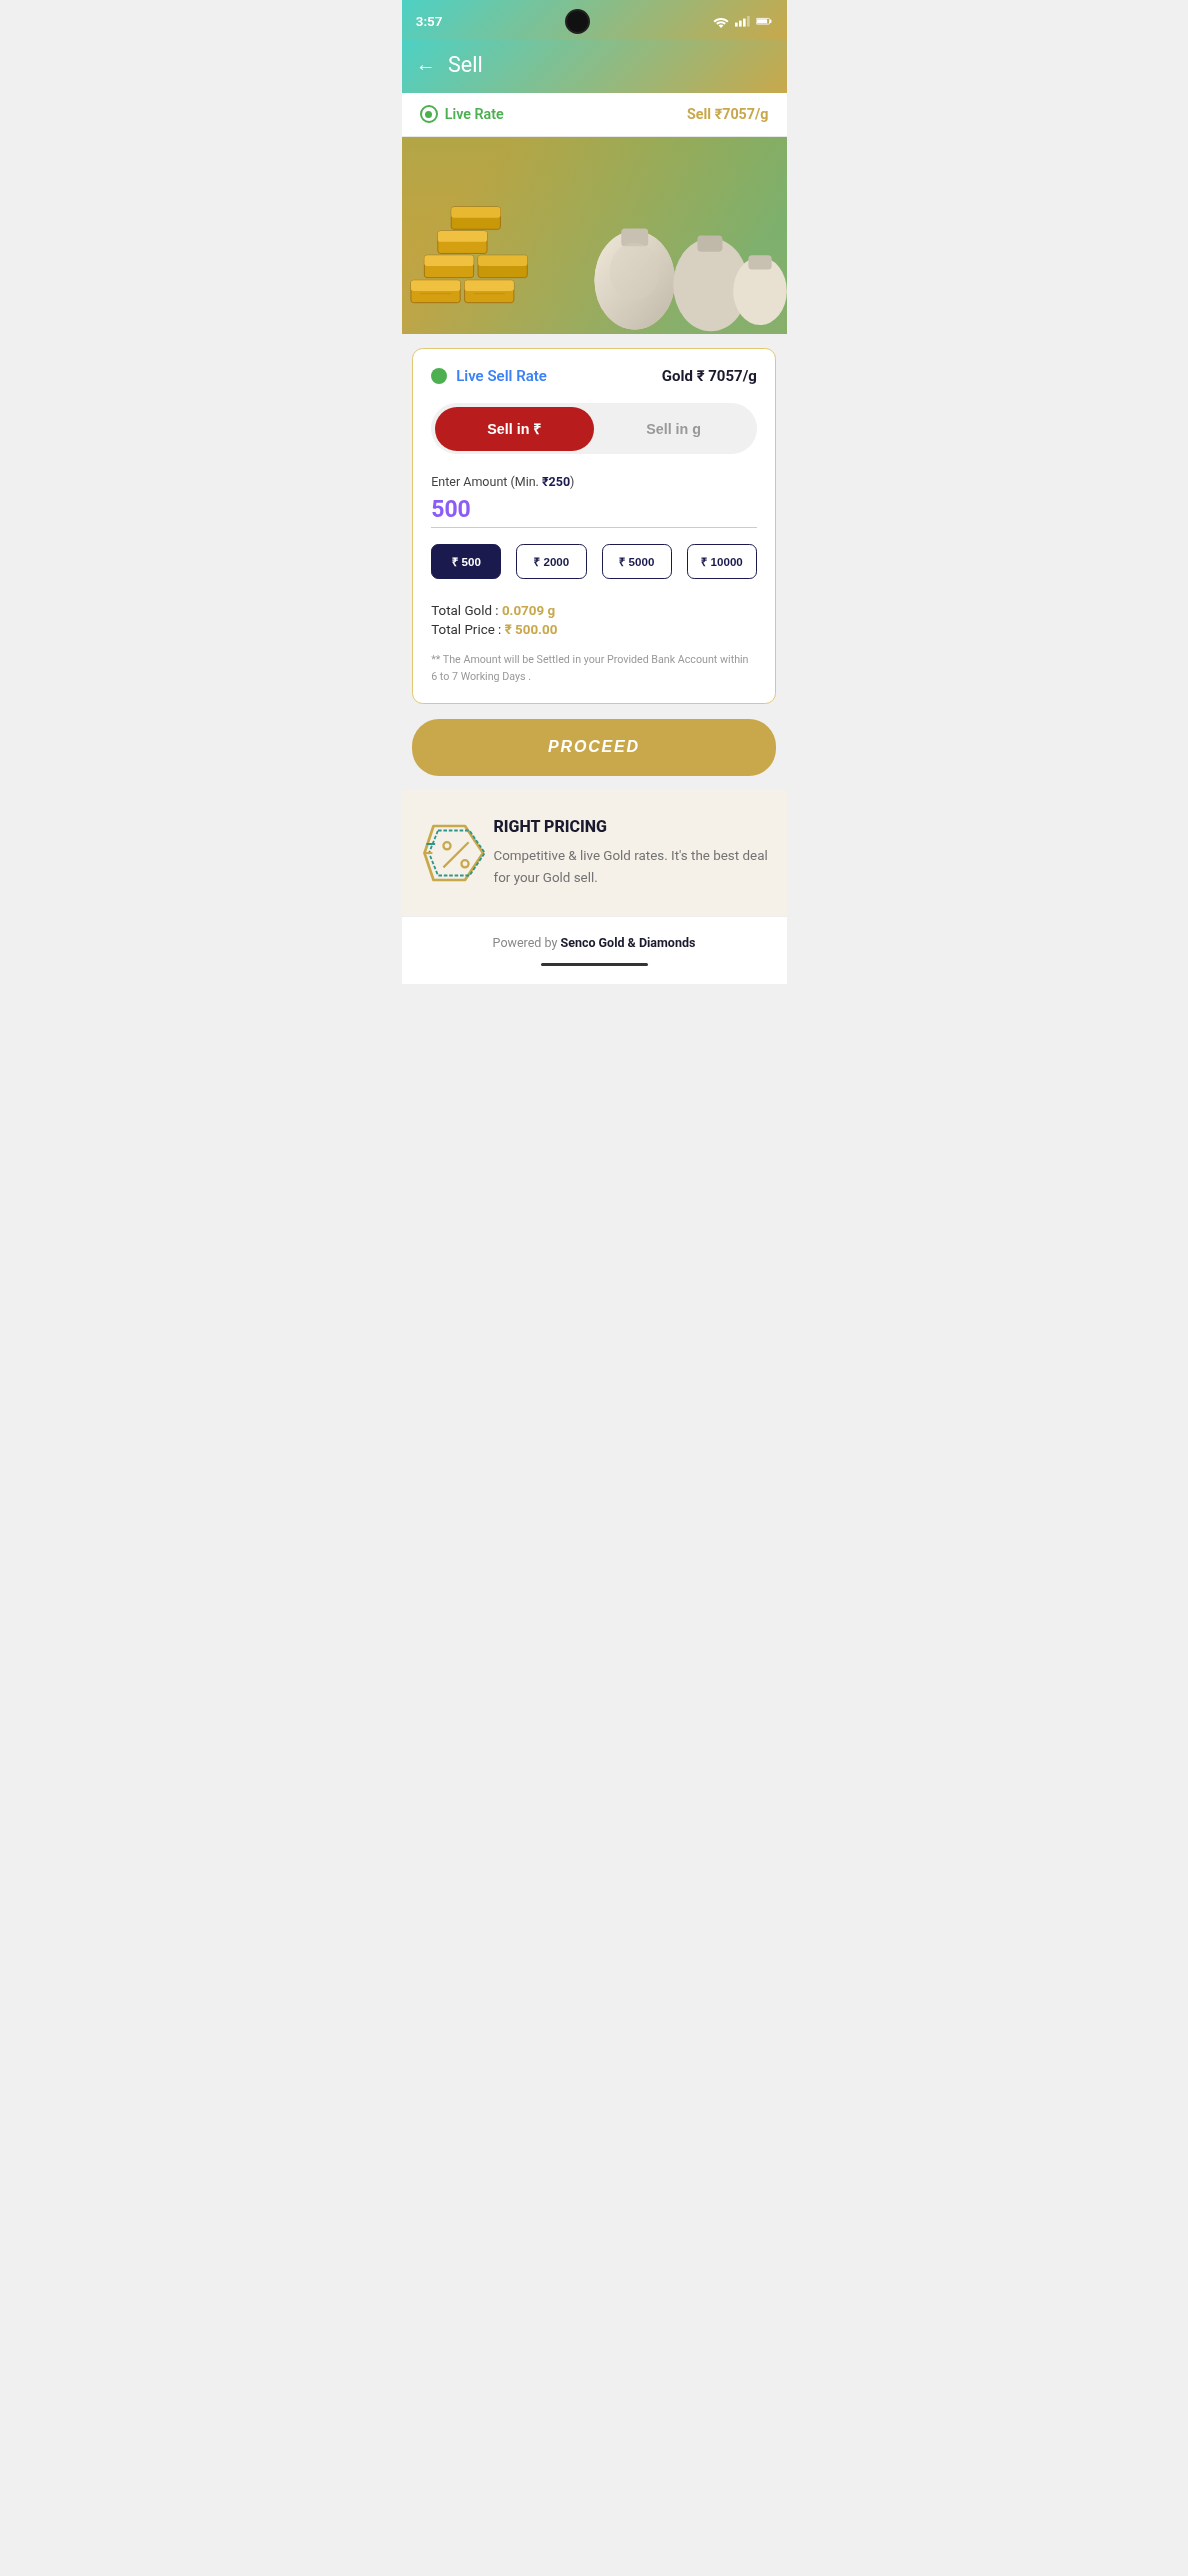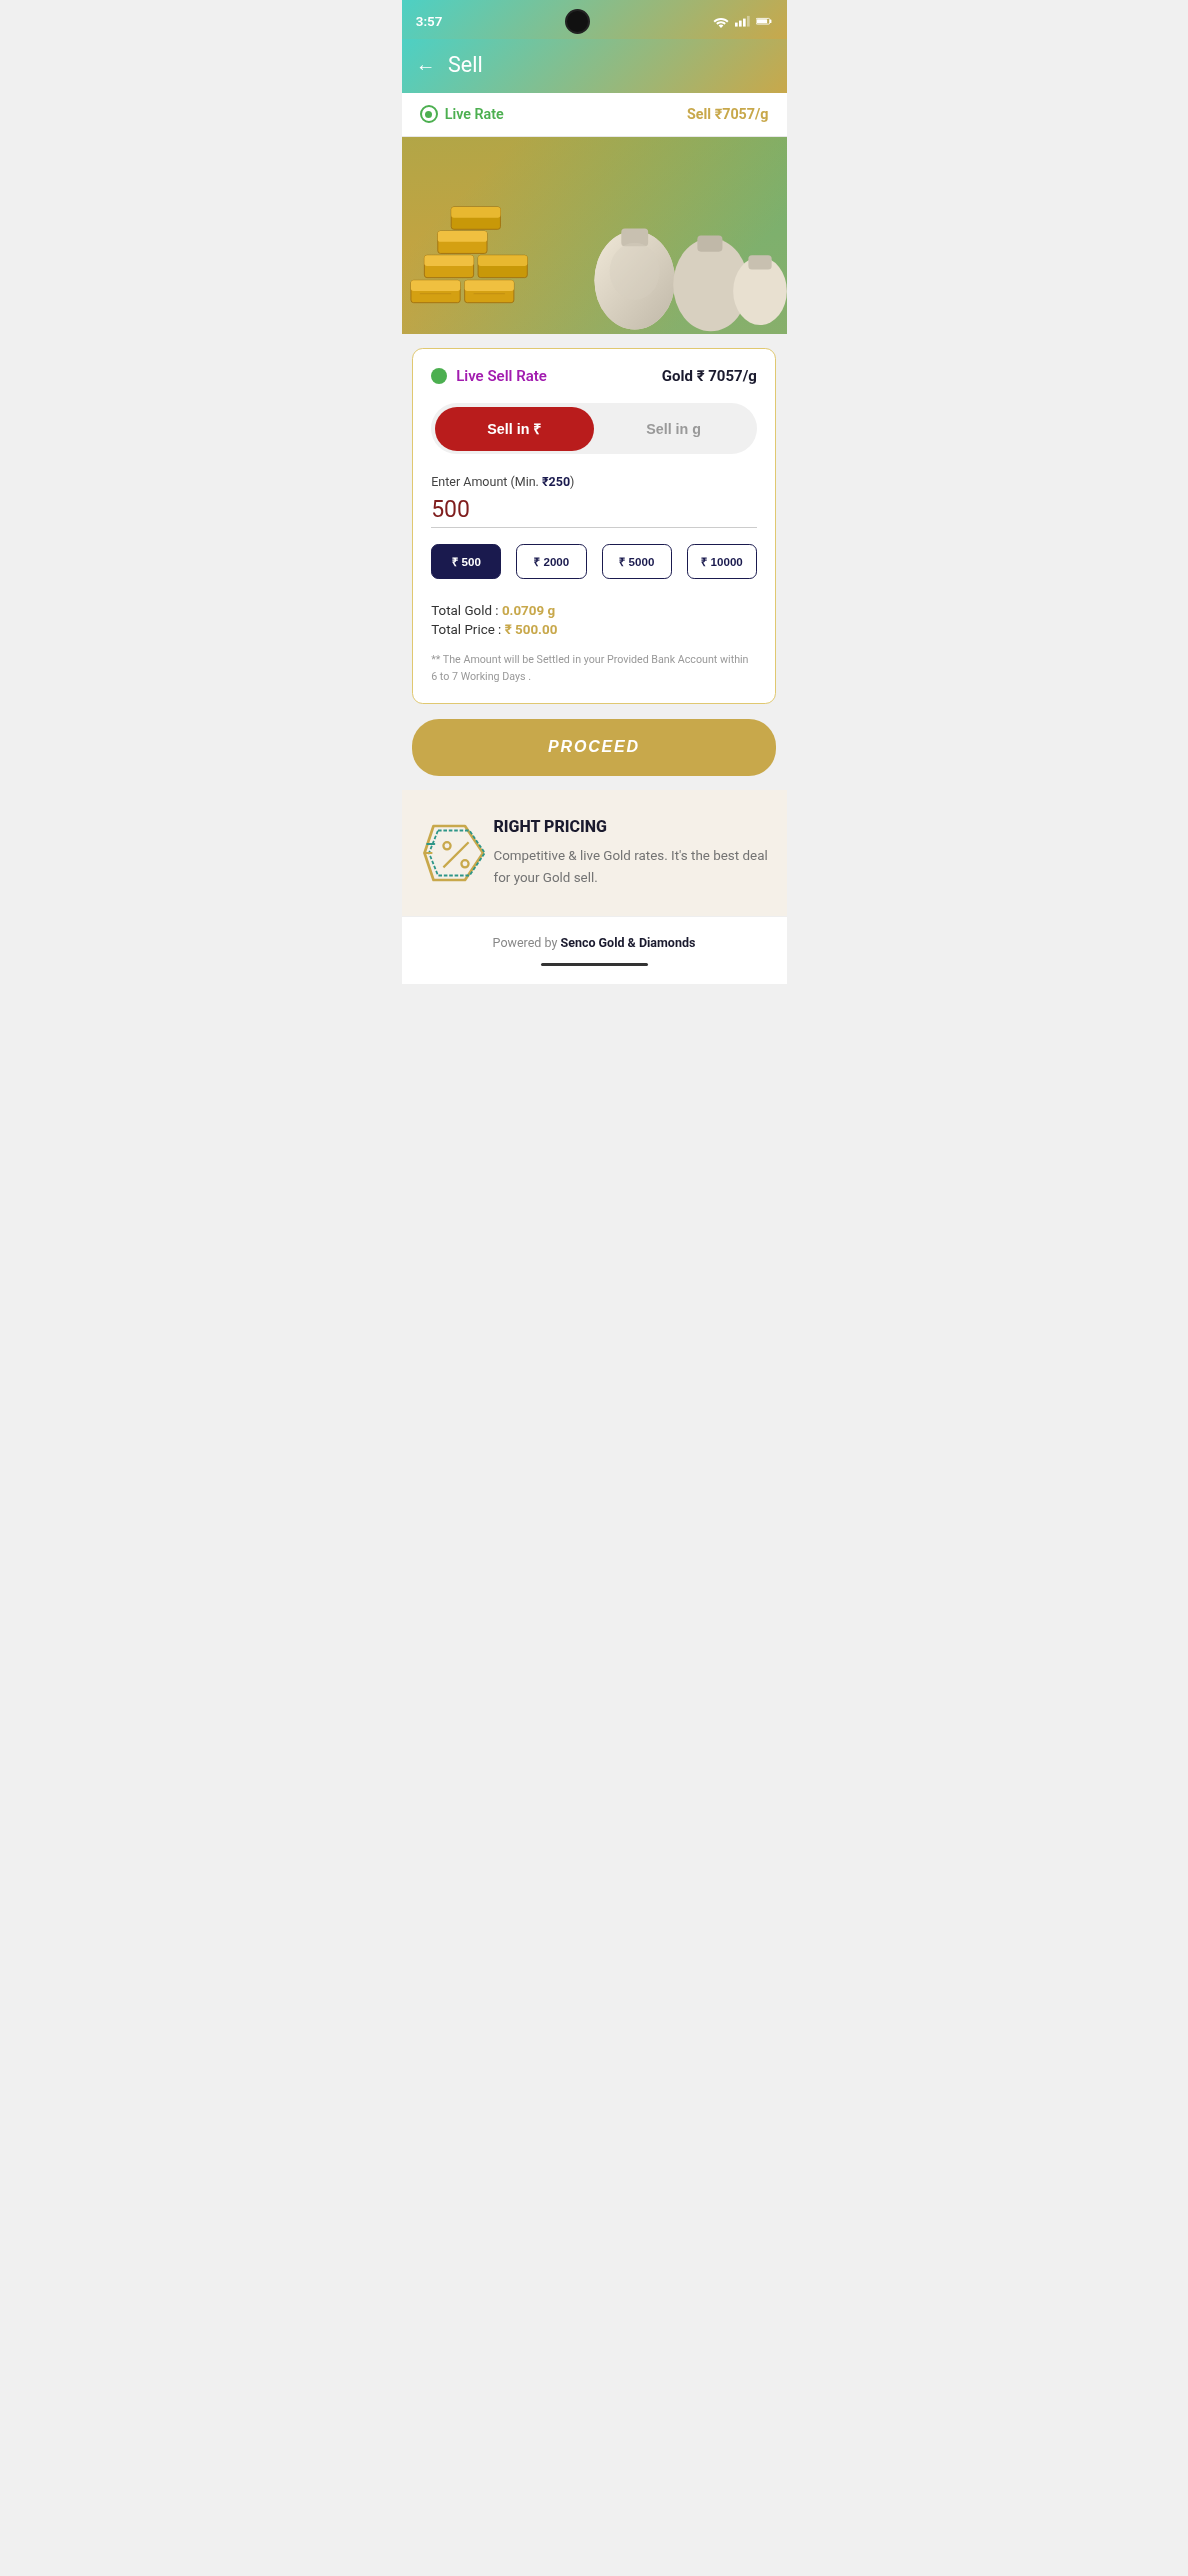--- a/index.html
+++ b/index.html
@@ -135,21 +135,21 @@
       align-items: center;
       justify-content: space-between;
       margin-bottom: 18px;
     }
     .live-sell-rate {
       display: flex;
       align-items: center;
       gap: 9px;
       font-size: 15px;
       font-weight: 600;
-      color: #a21caf;
+      color: #3b82f6;
     }
     .green-circle {
       width: 16px;
       height: 16px;
       background: #4caf50;
       border-radius: 50%;
     }
     .gold-price {
       font-size: 15px;
       font-weight: 700;
@@ -186,22 +186,22 @@
 
     
     .amount-label {
       font-size: 12.5px;
       color: #444;
       margin-bottom: 7.2px;
     }
     .amount-label strong { color: #1a1a4e; }
     .amount-value {
       font-size: 23px;
-      font-weight: 400;
-      color: #7f1d1d;
+      font-weight: 700;
+      color: #8b5cf6;
       margin-bottom: 3.6px;
     }
     .amount-underline {
       height: 1.3px;
       background: #ccc;
       margin-bottom: 16px;
     }
 
     
     .quick-amounts {

